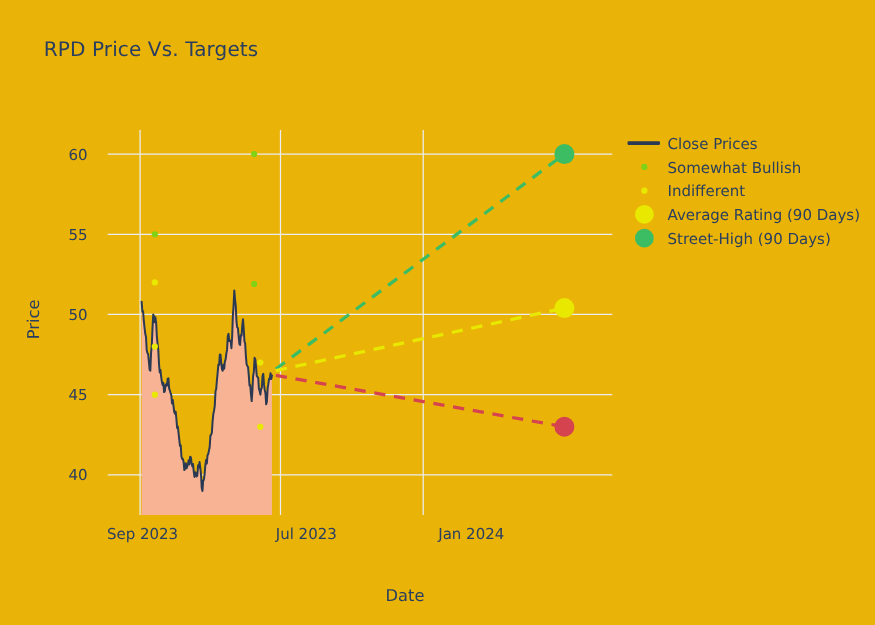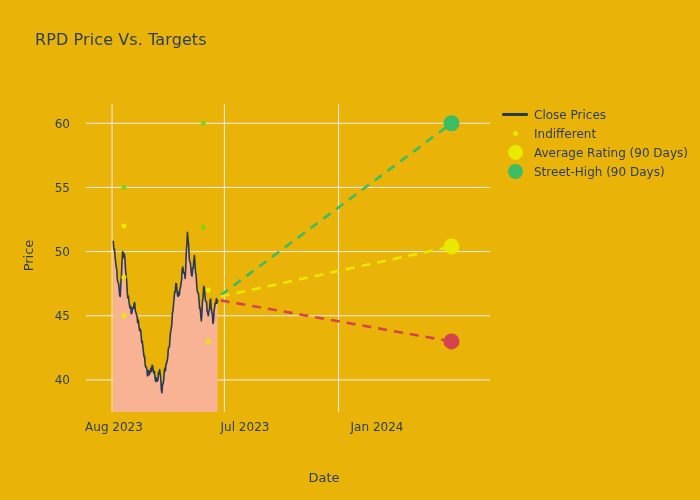--- a/index.html
+++ b/index.html
@@ -156,36 +156,42 @@
         <circle cx="122.25" cy="237.42" r="2.5" fill="#e8e800"></circle>
       </svg>
   </div>
 
   <div class="ytick-label" style="left:30px; top:117px;">60</div>
   <div class="ytick-label" style="left:30px; top:181px;">55</div>
   <div class="ytick-label" style="left:30px; top:245px;">50</div>
   <div class="ytick-label" style="left:30px; top:309px;">45</div>
   <div class="ytick-label" style="left:30px; top:373px;">40</div>
 
-  <div class="xtick-label" style="left:69px; top:420px;">Aug 2023</div>
+  <div class="xtick-label" style="left:69px; top:420px;">Sep 2023</div>
   <div class="xtick-label" style="left:200px; top:420px;">Jul 2023</div>
   <div class="xtick-label" style="left:332px; top:420px;">Jan 2024</div>
 
   <div class="axis-title-x">Date</div>
   <div class="axis-title-y">Price</div>
 
   <div id="legend">
       <div class="legend-row">
         <span class="legend-sym">
           <span class="sym-line" style="background: rgb(43, 58, 82);"></span>
         </span>
         <span class="legend-label">Close Prices</span>
       </div>
       <div class="legend-row">
         <span class="legend-sym">
+          <span class="sym-dot-sm" style="background: rgb(127, 210, 22);"></span>
+        </span>
+        <span class="legend-label">Somewhat Bullish</span>
+      </div>
+      <div class="legend-row">
+        <span class="legend-sym">
           <span class="sym-dot-sm" style="background: rgb(232, 232, 0);"></span>
         </span>
         <span class="legend-label">Indifferent</span>
       </div>
       <div class="legend-row">
         <span class="legend-sym">
           <span class="sym-dot-lg" style="background: rgb(232, 232, 0);"></span>
         </span>
         <span class="legend-label">Average Rating (90 Days)</span>
       </div>

